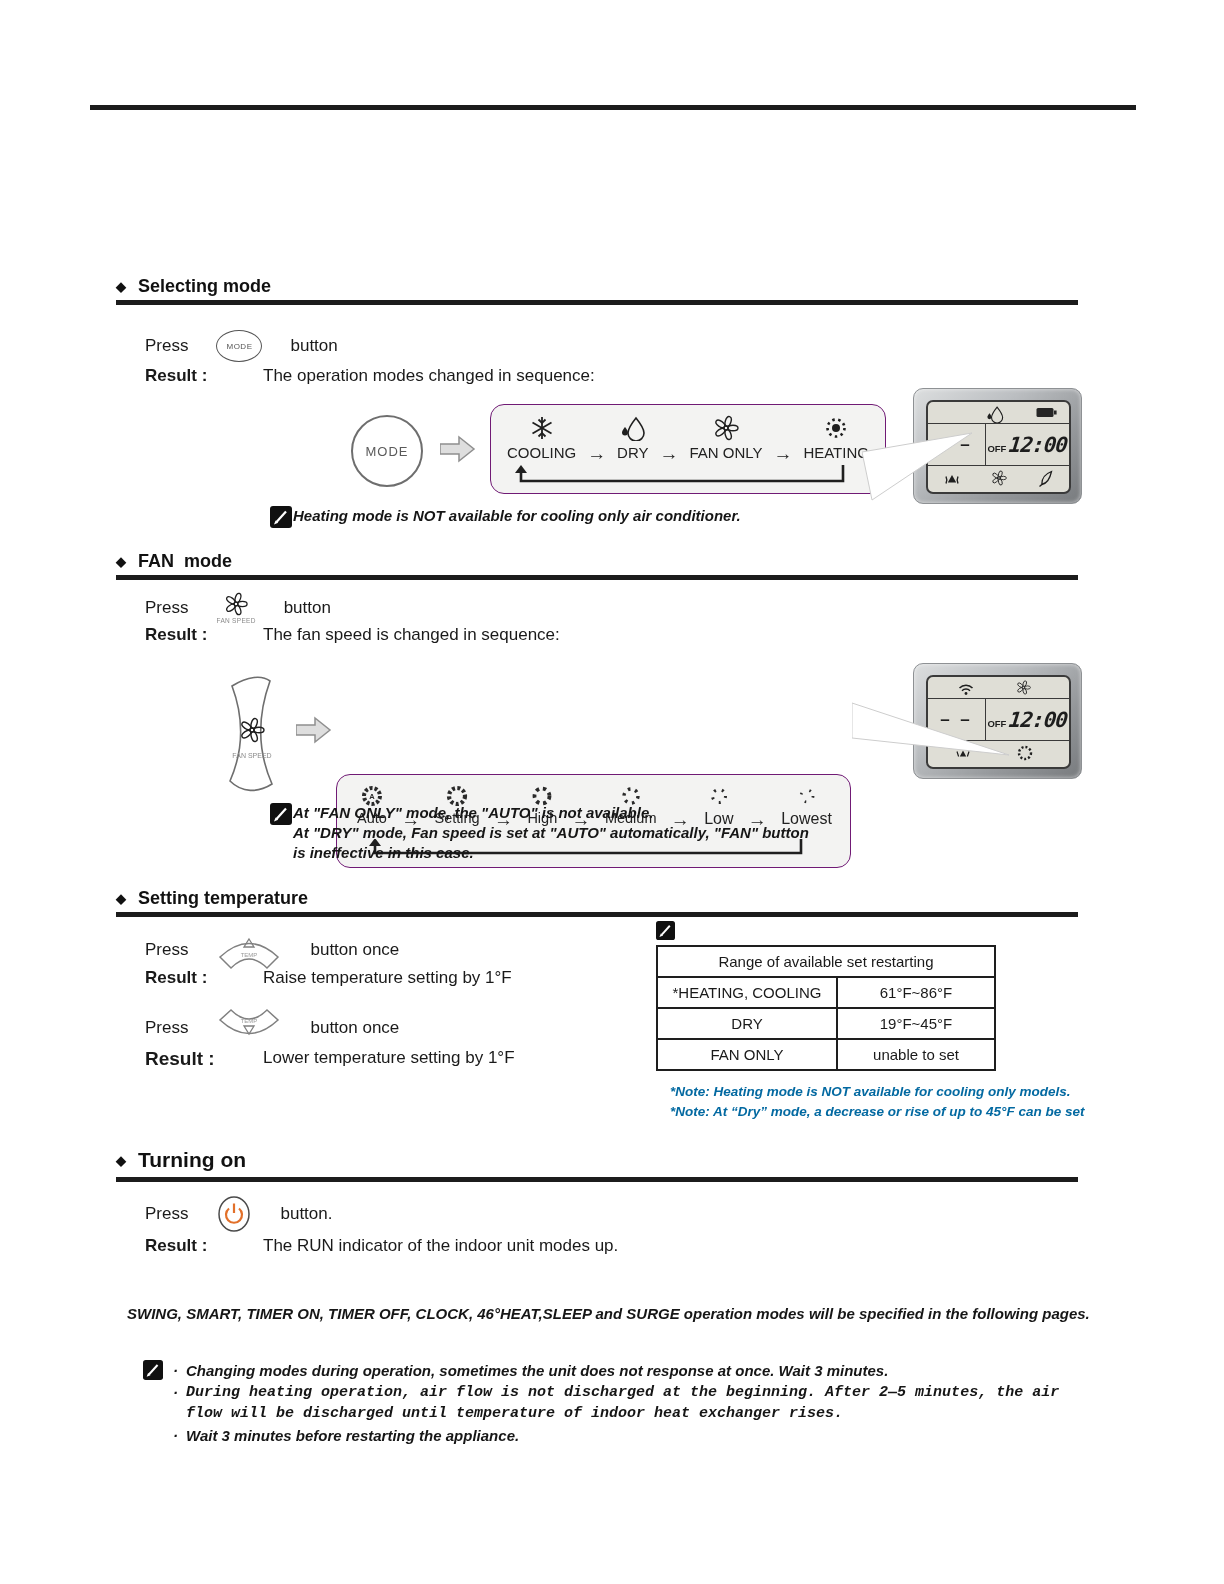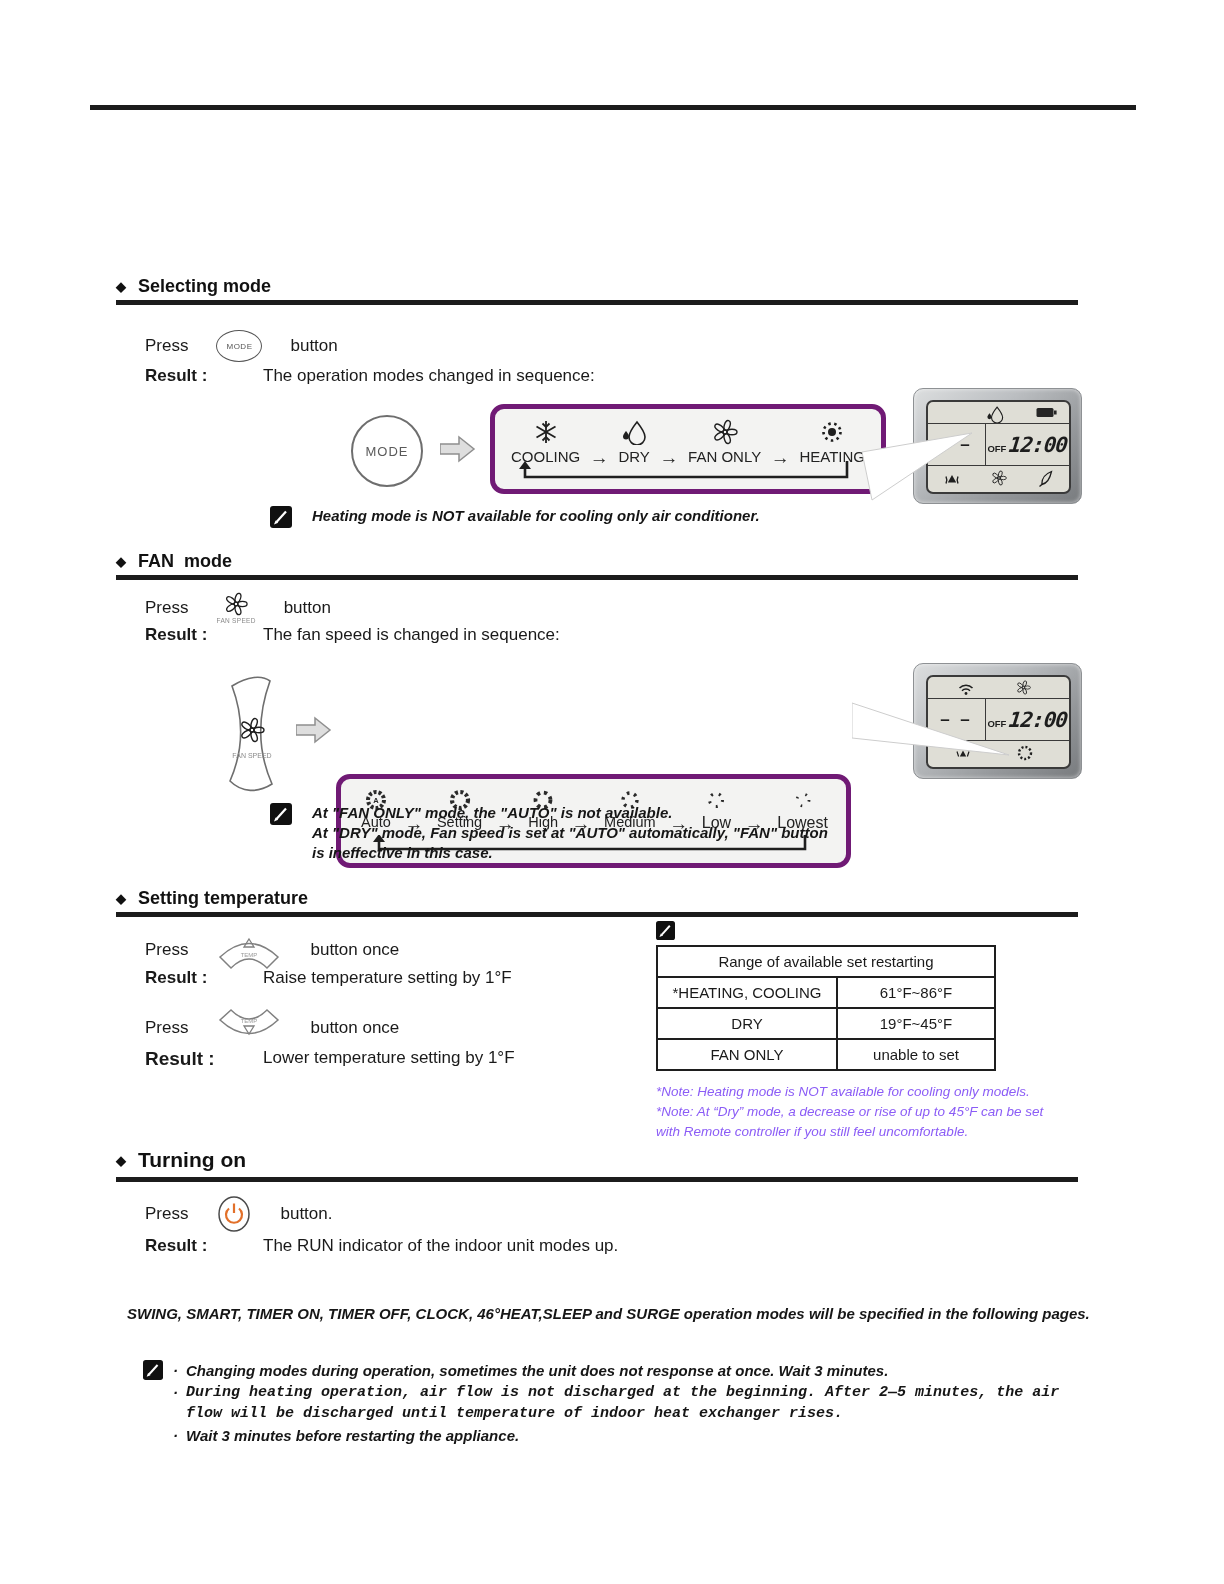--- a/index.html
+++ b/index.html
@@ -7,31 +7,31 @@
   .abs{position:absolute;}
   .rule{background:#1c1c1c;}
   .sec-head{display:flex;align-items:center;gap:12px;font-weight:bold;font-size:18px;color:#111;}
   .sec-head .dia{font-size:13px;}
   .press-line{display:flex;align-items:center;gap:28px;font-size:17px;}
   .result-line{display:flex;align-items:flex-start;}
   .result-label{font-weight:bold;font-size:17px;width:118px;flex:0 0 auto;}
   .result-text{font-size:17px;}
   .mode-btn-sm{width:44px;height:30px;border:1.6px solid #555;border-radius:50%;display:flex;align-items:center;justify-content:center;font-size:8px;color:#555;letter-spacing:.5px;}
   .mode-btn-lg{width:68px;height:68px;border:2.5px solid #6e6e6e;border-radius:50%;display:flex;align-items:center;justify-content:center;font-size:13px;color:#5a5a5a;letter-spacing:1px;}
-  .seq-box{background:#f3f3f2;border:5px solid #701a75;border-radius:14px;display:flex;align-items:flex-start;justify-content:space-between;position:relative;}
+  .seq-box{background:#f3f3f2;border:1px solid #701a75;border-radius:14px;display:flex;align-items:flex-start;justify-content:space-between;position:relative;}
   .seq-item{display:flex;flex-direction:column;align-items:center;gap:3px;}
   .seq-label{font-size:15px;color:#222;white-space:nowrap;}
   .seq-arrow{font-size:19px;font-weight:bold;color:#222;align-self:flex-start;}
-  .note-row{display:flex;align-items:flex-start;gap:20px;}
+  .note-row{display:flex;align-items:flex-start;gap:1px;}
   .note-text{font-weight:bold;font-style:italic;font-size:15px;line-height:20px;color:#161616;}
   .btn-caption{font-size:6.5px;color:#8a8a8a;letter-spacing:.3px;text-align:center;}
   .temps-table{border-collapse:collapse;font-size:15px;}
   .temps-table td{border:2px solid #1e1e1e;text-align:center;padding:4px 6px;height:21px;}
   .temps-table .th{font-size:15px;}
-  .small-note{font-weight:normal;font-style:italic;font-size:13.5px;line-height:20px;color:#8b5cf6;}
+  .small-note{font-weight:bold;font-style:italic;font-size:13.5px;line-height:20px;color:#0369a1;margin-left:14px;}
   .footer-intro{font-weight:bold;font-style:italic;font-size:15px;line-height:22px;color:#161616;}
   .bullet-line{display:flex;gap:8px;font-weight:bold;font-style:italic;font-size:15px;line-height:21px;color:#161616;}
   .bullet-dot{flex:0 0 auto;}
   
   .remote{width:167px;height:114px;border-radius:10px;background:linear-gradient(140deg,#dcdedf 0%,#bcbfc2 35%,#94979a 70%,#787b7e 100%);border:1px solid #8e9194;box-shadow:inset 0 0 4px rgba(255,255,255,.6);}
   .rc-display{position:absolute;left:12px;top:11px;width:141px;height:90px;background:#dfded6;border:2px solid #3a3a3a;border-radius:7px;overflow:hidden;}
   .rc-top{height:21px;border-bottom:1.5px solid #3a3a3a;position:relative;}
   .rc-mid{height:41px;border-bottom:1.5px solid #3a3a3a;display:flex;}
   .rc-temp{width:57px;display:flex;align-items:center;justify-content:center;font-weight:bold;font-size:17px;letter-spacing:3px;color:#1d1d1d;border-right:1.5px solid #3a3a3a;}
   .rc-time{flex:1;display:flex;align-items:center;justify-content:center;gap:3px;}
@@ -381,21 +381,20 @@
     <tr>
       <td>FAN ONLY</td>
       <td>unable to set</td>
     </tr>
   </tbody>
     </table>
 
   <div class="abs small-note" style="left:656px;top:1082px;width:440px;">
     <span style="display:block;">*Note: Heating mode is NOT available for cooling only models.</span>
     <span style="display:block;">*Note: At “Dry” mode,  a decrease or rise of up to 45°F can be set</span>
-    <span style="display:block;">with Remote controller if you still feel uncomfortable.</span>
   </div>
 
   <div class="abs sec-head" style="left:116px;top:1148px;font-size:21px;">
     <span class="dia">◆</span>
     <span>Turning on</span>
   </div>
   <div class="abs rule" style="left:116px;top:1177px;width:962px;height:5px;"></div>
 
   <div class="abs press-line" style="left:145px;top:1194px;">
     <span>Press</span>

